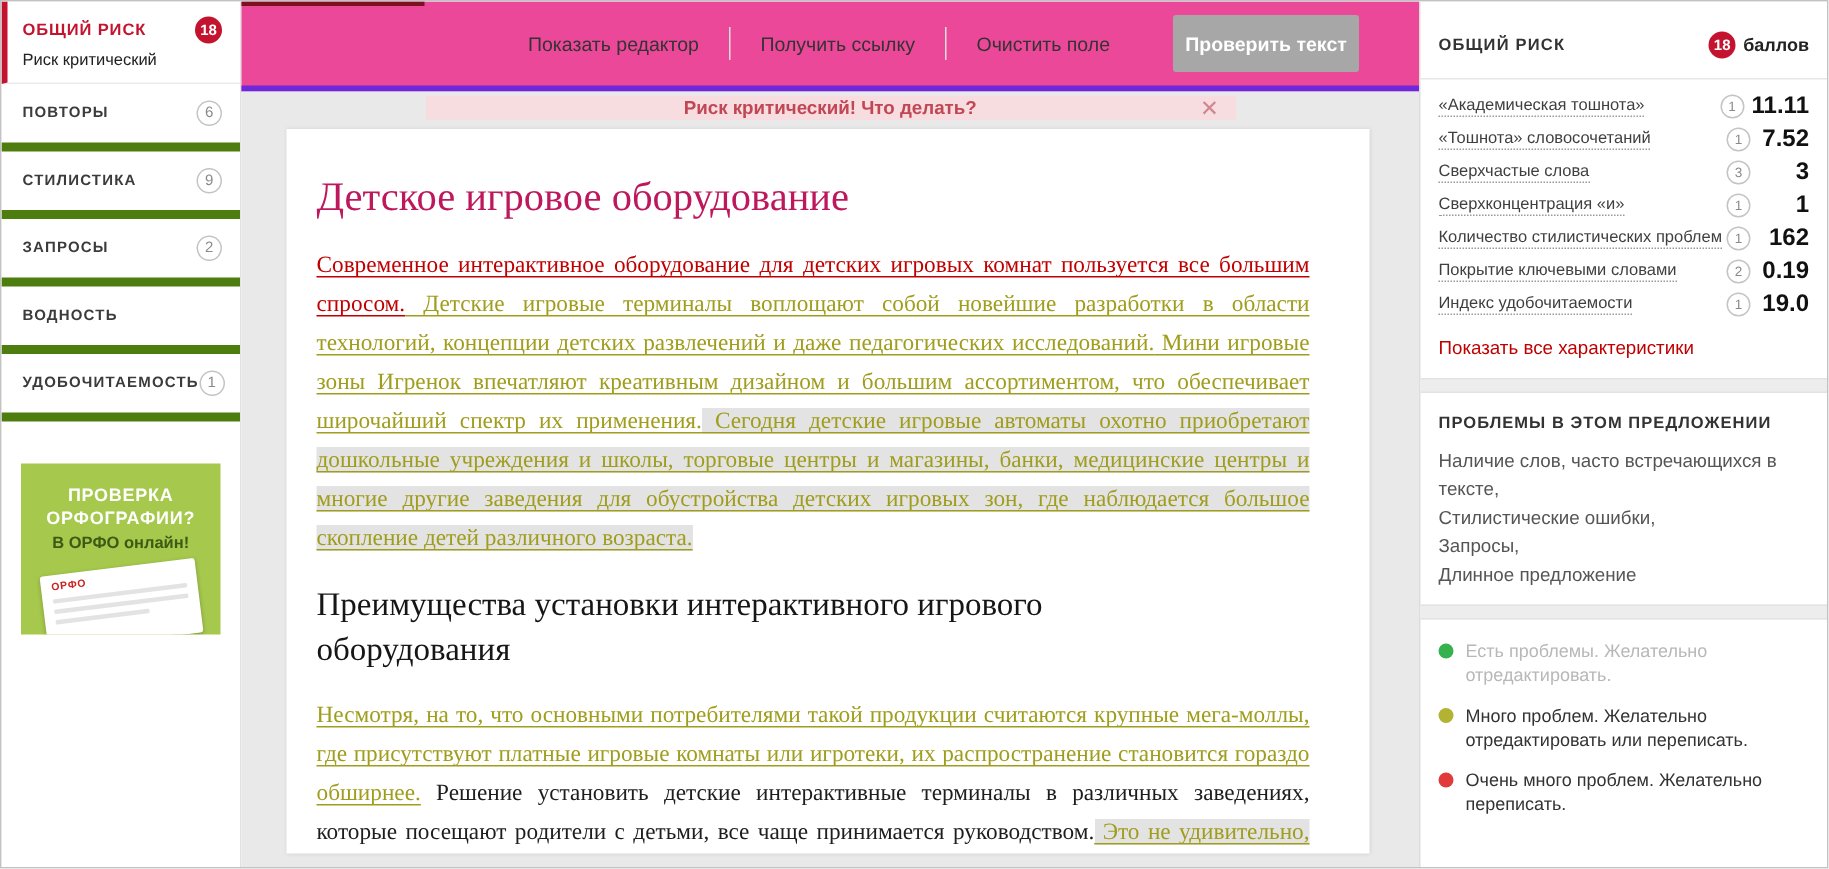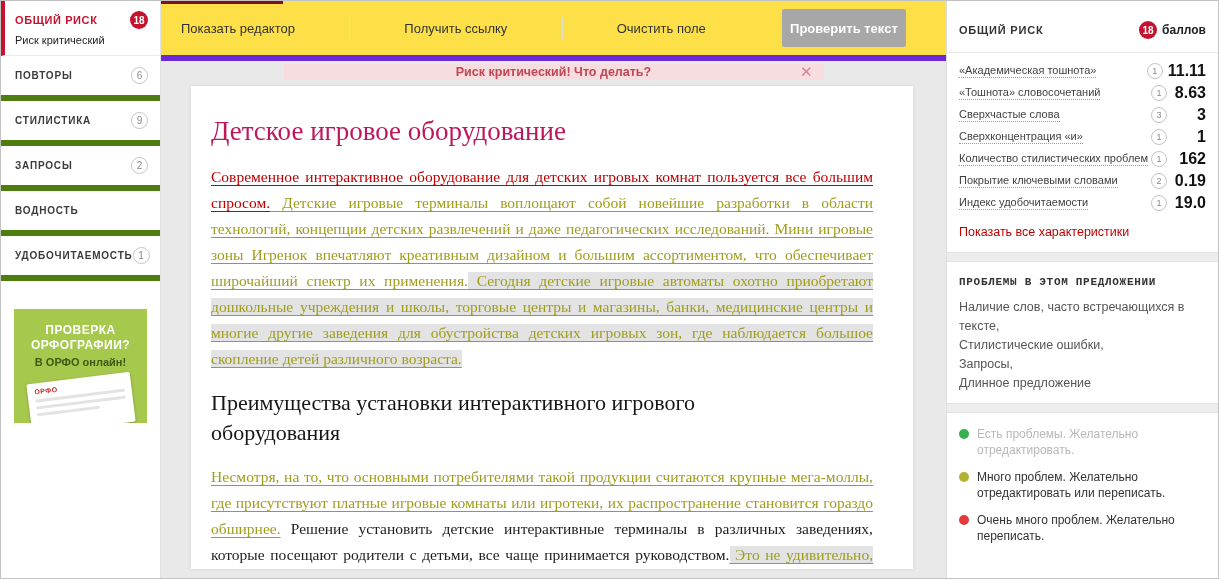--- a/index.html
+++ b/index.html
@@ -27,21 +27,21 @@
   .badge-outline{width:17px;height:17px;border-radius:50%;border:1px solid #c4c4c4;color:#8a8a8a;font-size:10px;display:inline-flex;align-items:center;justify-content:center;flex:none;background:#fff;}
   .badge-outline:empty{visibility:hidden;}
   .promo{margin:28px 13px 0;background:var(--promo);padding:14px 8px 0;text-align:center;height:114px;overflow:hidden;cursor:pointer;}
   .promo-line{color:#fff;font-weight:bold;font-size:12px;letter-spacing:.5px;line-height:15px;}
   .promo-line3{color:#3c5a14;font-size:11px;font-weight:bold;margin-top:3px;}
   .promo-card{width:104px;height:50px;background:#fff;margin:10px auto 0;transform:rotate(-7deg);border-radius:2px;box-shadow:0 1px 3px rgba(0,0,0,.25);padding:5px 7px;text-align:left;}
   .promo-brand{color:#cc2222;font-size:7px;font-weight:bold;letter-spacing:.5px;}
   .promo-bar{height:3px;background:#e3e3e3;margin-top:4px;border-radius:1px;}
 
   
-  .toolbar{position:absolute;left:160px;right:272px;top:0;height:60px;background:#fde047;border-bottom:6px solid #6d28d9;display:flex;align-items:center;justify-content:space-between;padding-right:40px;}
+  .toolbar{position:absolute;left:160px;right:272px;top:0;height:60px;background:#ec4899;border-bottom:4px solid #6d28d9;display:flex;align-items:center;justify-content:flex-end;padding-right:40px;}
   .tb-btn{font-size:13px;color:#333;padding:0 20px;cursor:pointer;background:none;border:none;font-family:inherit;}
   .tb-sep{width:1px;height:22px;background:#ddd;}
   .tb-primary{margin-left:22px;width:124px;height:38px;background:#a7a7a7;color:#fff;font-weight:bold;font-size:13px;border:none;border-radius:2px;cursor:pointer;font-family:inherit;}
 
   
   .main{position:absolute;left:160px;right:272px;top:60px;bottom:0;background:#e9e9e9;}
   .alert{position:absolute;top:3px;left:50%;transform:translateX(-50%);width:540px;height:16px;background:#f7dce0;color:#c04753;display:flex;align-items:center;justify-content:center;font-size:12.5px;font-weight:bold;z-index:6;cursor:pointer;}
   .alert-close{position:absolute;right:11px;top:50%;transform:translateY(-50%);color:#cf8790;font-size:15px;font-weight:normal;cursor:pointer;}
   .paper{position:absolute;left:30px;top:25px;width:722px;bottom:9px;background:#fff;padding:30px 40px 0 20px;overflow:hidden;font-family:"Liberation Serif",serif;box-shadow:0 0 3px rgba(0,0,0,.1);}
   .doc-title{font-size:27px;font-weight:400;color:#be185d;margin:0 0 18px;line-height:30px;}
@@ -58,21 +58,21 @@
   .rp-title{font-size:11px;font-weight:bold;letter-spacing:.8px;color:#333;flex:1;}
   .rp-score{display:flex;align-items:center;gap:5px;font-size:12px;font-weight:bold;color:#222;}
   .metrics-list{padding:7px 12px 2px;}
   .metric-row{display:flex;align-items:center;height:22px;}
   .m-label{font-size:11px;color:#3f3f3f;border-bottom:1px dotted #9a9a9a;white-space:nowrap;overflow:hidden;cursor:pointer;line-height:13px;}
   .m-badge{margin-left:auto;width:16px;height:16px;font-size:9px;}
   .m-value{min-width:34px;text-align:right;font-size:16px;font-weight:bold;color:#111;margin-left:5px;}
   .show-all{display:block;padding:9px 12px 13px;color:#c00000;font-size:12.5px;cursor:pointer;text-decoration:none;}
   .section-divider{height:10px;background:#ededed;border-top:1px solid #e3e3e3;border-bottom:1px solid #e3e3e3;}
   .problems{padding:14px 12px 10px;}
-  .problems-title{font-size:11px;font-weight:bold;letter-spacing:.7px;color:#333;margin-bottom:10px;font-family:Liberation Mono, monospace;}
+  .problems-title{font-size:11px;font-weight:bold;letter-spacing:.7px;color:#333;margin-bottom:10px;}
   .problem-item{font-size:12.5px;color:#555;line-height:19px;}
   .legend{padding:13px 12px;}
   .legend-row{display:flex;margin-bottom:11px;font-size:12px;line-height:16px;color:#333;}
   .legend-row.muted{color:#b8b8b8;}
   .legend-dot{width:10px;height:10px;border-radius:50%;flex:none;margin:3px 8px 0 0;}
 </style>
 </head>
 <body>
 
 <div class="page">
@@ -154,21 +154,21 @@
     </div>
     <div class="metrics-list">
         <div class="metric-row">
           <span class="m-label">«Академическая тошнота»</span>
           <span class="badge-outline m-badge">1</span>
           <span class="m-value">11.11</span>
         </div>
         <div class="metric-row">
           <span class="m-label">«Тошнота» словосочетаний</span>
           <span class="badge-outline m-badge">1</span>
-          <span class="m-value">8.63</span>
+          <span class="m-value">7.52</span>
         </div>
         <div class="metric-row">
           <span class="m-label">Сверхчастые слова</span>
           <span class="badge-outline m-badge">3</span>
           <span class="m-value">3</span>
         </div>
         <div class="metric-row">
           <span class="m-label">Сверхконцентрация «и»</span>
           <span class="badge-outline m-badge">1</span>
           <span class="m-value">1</span>

